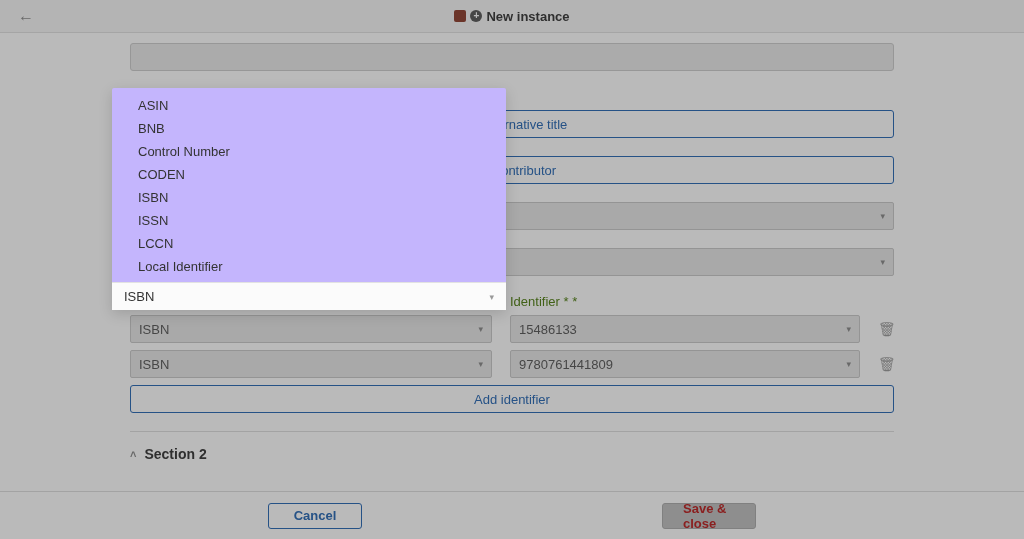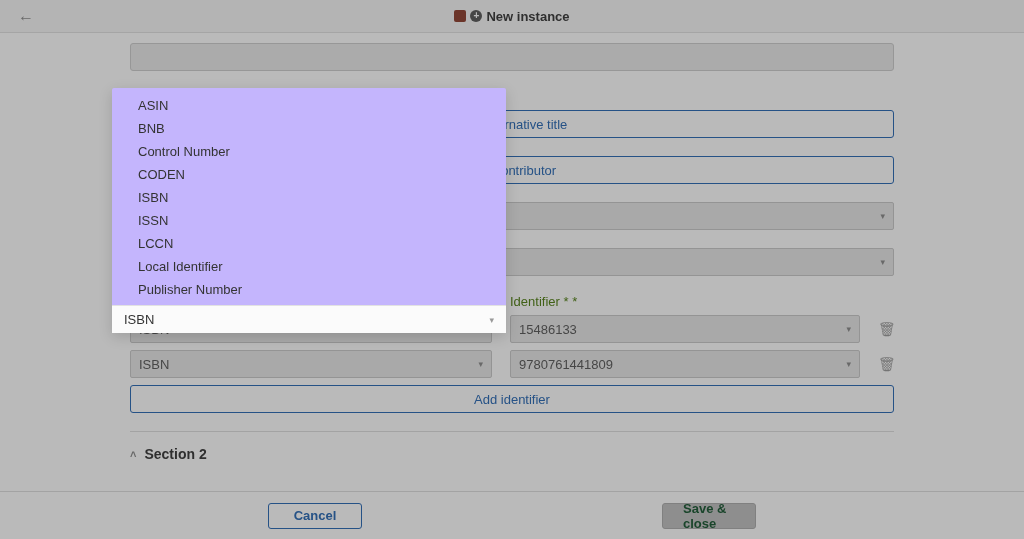--- a/index.html
+++ b/index.html
@@ -162,21 +162,21 @@
       cursor: pointer;
     }
     .btn-cancel {
       border: 1px solid #2566b3;
       color: #2566b3;
       background: transparent;
       width: 94px;
     }
     .btn-save {
       border: 1px solid #aaa;
-      color: #14532d;
+      color: #b91c1c;
       background: #bfbfbf;
       width: 94px;
     }
     
     .dropdown-popup {
       position: absolute;
       left: 112px;
       top: 88px;
       width: 394px;
       background: #c4b5fd;
@@ -307,21 +307,20 @@
 <div class="dropdown-popup">
   <div class="dropdown-list" id="dd-list">
       <div class="dropdown-item">ASIN</div>
       <div class="dropdown-item">BNB</div>
       <div class="dropdown-item">Control Number</div>
       <div class="dropdown-item">CODEN</div>
       <div class="dropdown-item">ISBN</div>
       <div class="dropdown-item">ISSN</div>
       <div class="dropdown-item">LCCN</div>
       <div class="dropdown-item">Local Identifier</div>
-      <div class="dropdown-item">Publisher Number</div>
     </div>
   <div class="dropdown-selected">
     <span>ISBN</span>
     <span class="chev">▾</span>
   </div>
 </div>
 
 <div class="footer">
   <div class="btn btn-cancel">
     <span>Cancel</span>

